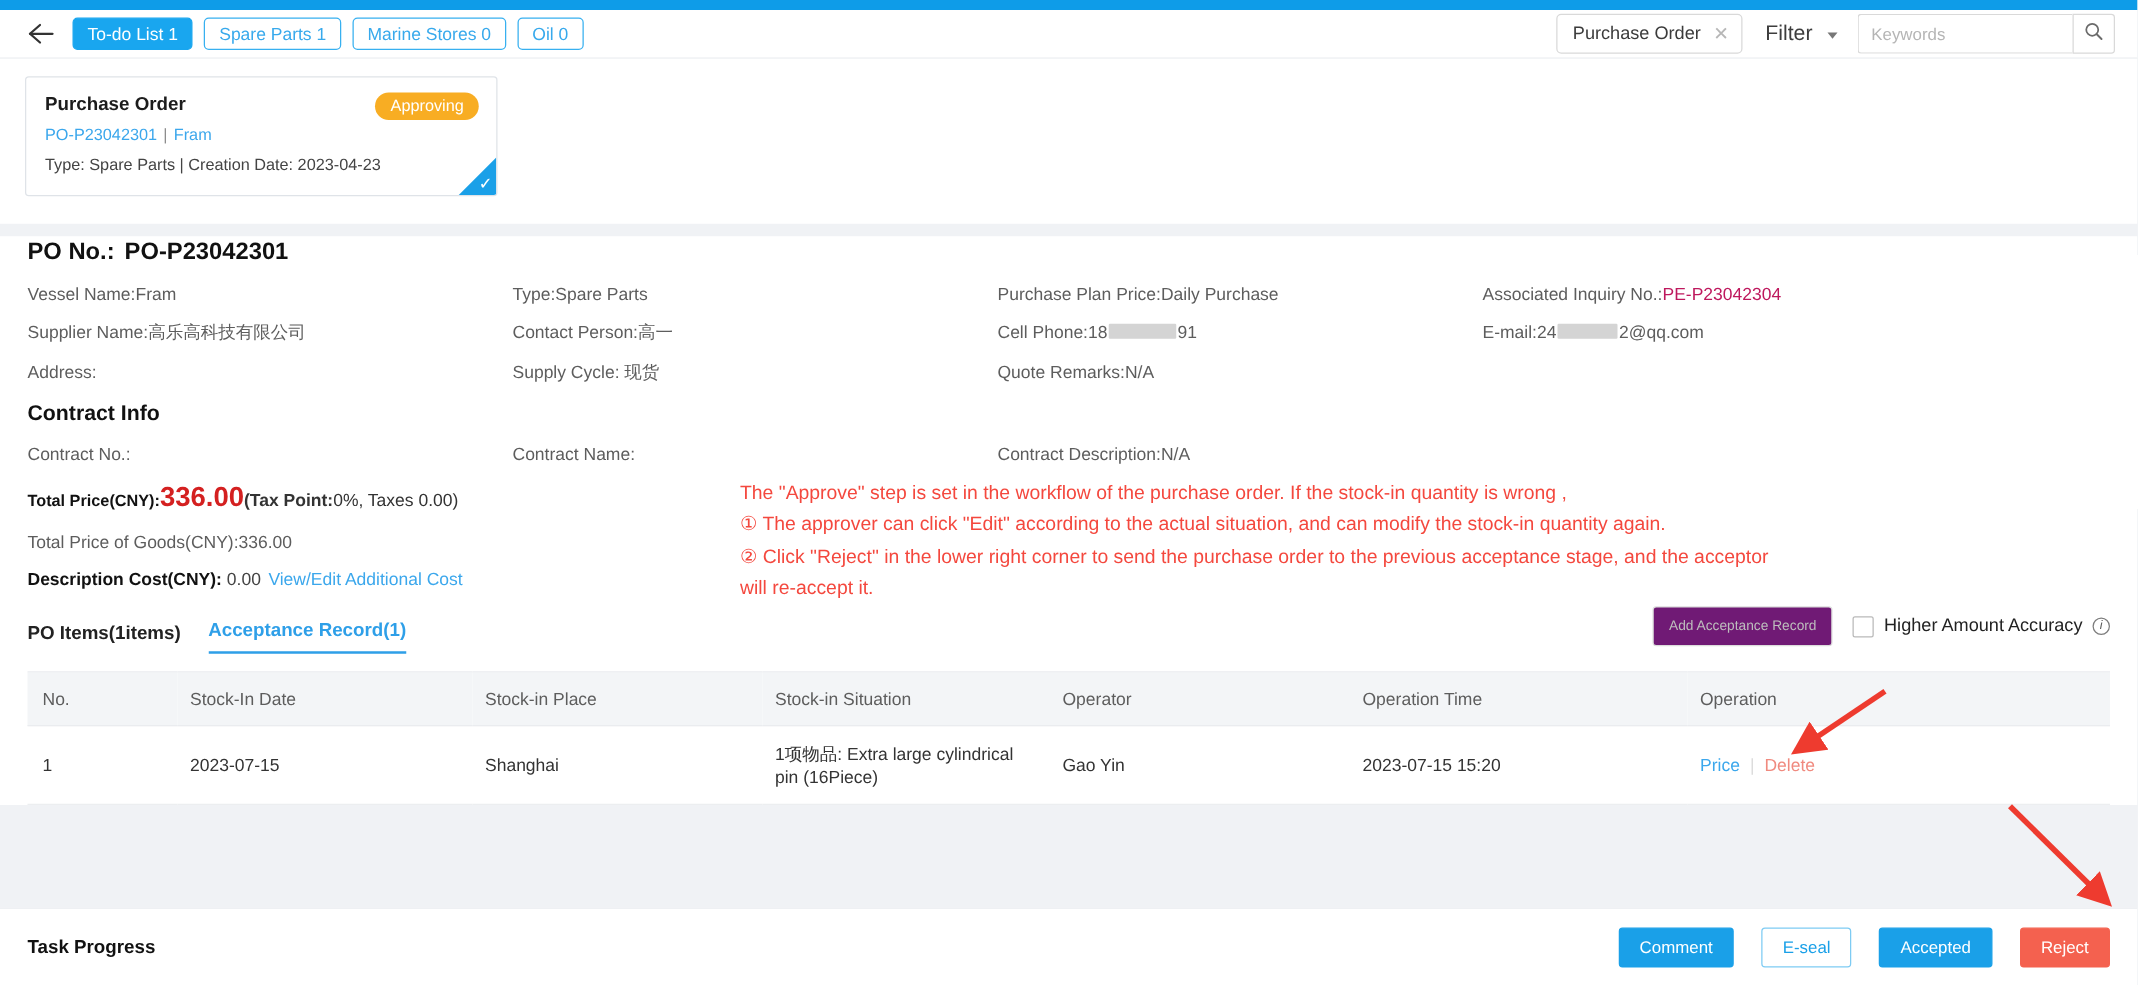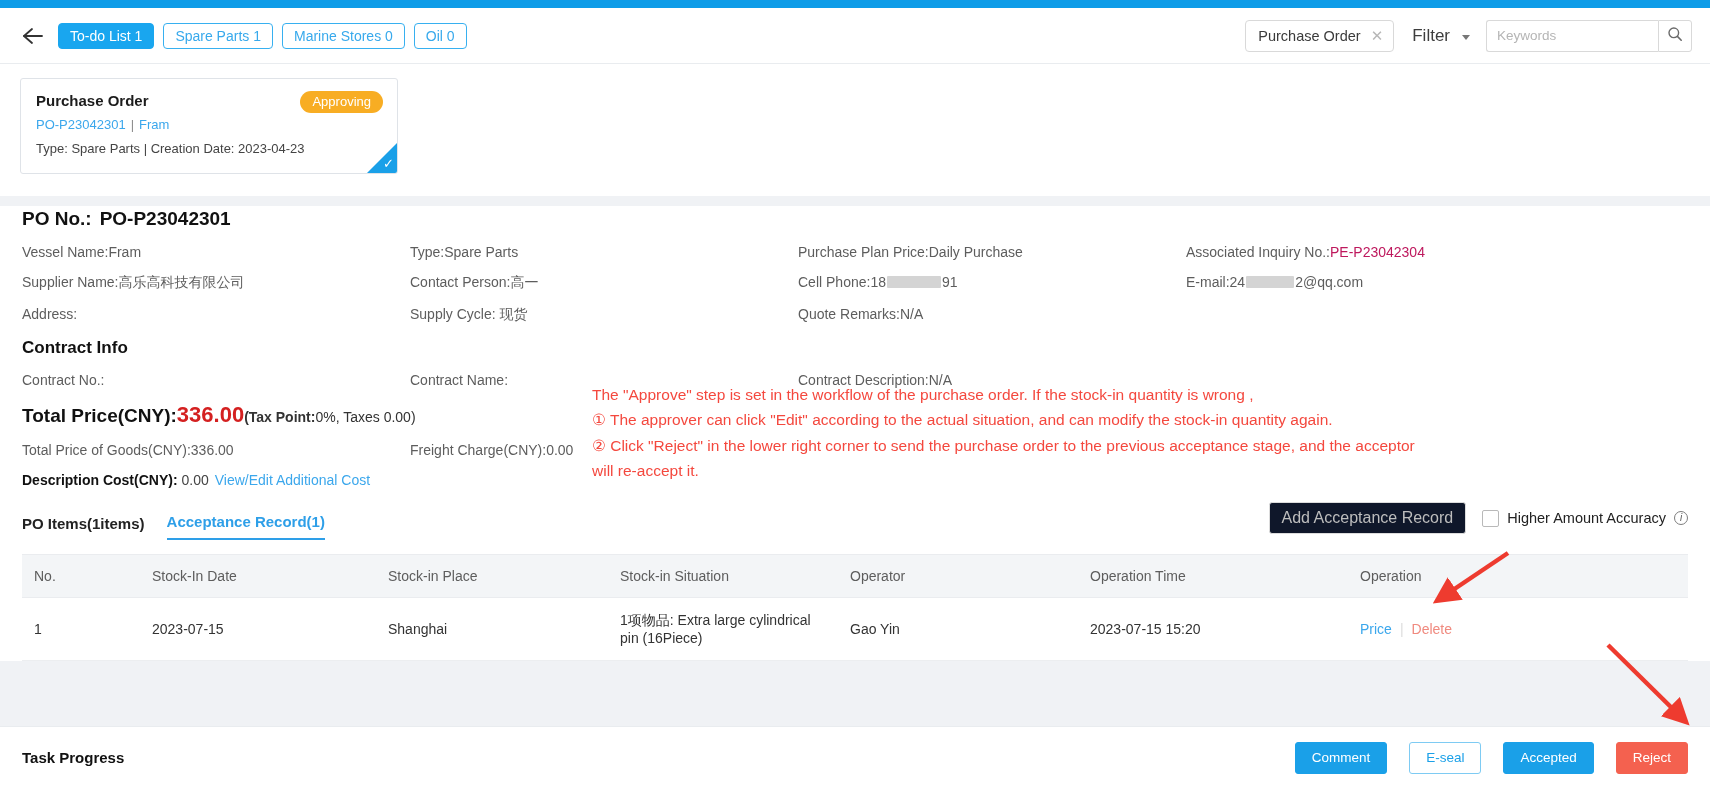--- a/index.html
+++ b/index.html
@@ -9,21 +9,21 @@
     font-family: "Liberation Sans", sans-serif;
     overflow: hidden;
   }
   .page { position: relative; width: 1710px; height: 788px; background: #f0f2f5; }
 
   
   .top-strip { height: 8px; background: #0e9ce8; width: 100%; }
 
   
   .header {
-    height: 56px; background: #ffffff;
+    height: 39px; background: #ffffff;
     display: flex; align-items: center;
     padding: 0 18px;
     border-bottom: 1px solid #e9ecef;
   }
   .back-arrow {
     width: 30px; height: 30px; flex: 0 0 auto;
     display: flex; align-items: center; justify-content: center;
     color: #333; font-size: 22px; line-height: 1; cursor: pointer;
     margin-right: 10px;
   }
@@ -115,21 +115,21 @@
     border-radius: 1px;
   }
   .redact.sm { width: 48px; }
 
   .section-title {
     font-size: 17px; font-weight: bold; color: #111;
     margin: 4px 0 14px 0;
   }
 
   .total-line { margin: 6px 0 14px 0; display: flex; align-items: baseline; }
-  .total-label { font-size: 19px; font-weight: bold; color: #111; }
+  .total-label { font-size: 13px; font-weight: bold; color: #111; }
   .total-value { font-size: 22px; font-weight: bold; color: #d42020; }
   .total-tax { font-size: 14px; color: #333; }
   .total-tax b { font-weight: bold; }
 
   .addl-line { font-size: 14px; color: #444; margin-bottom: 4px; }
   .addl-line .bold { font-weight: bold; color: #111; }
   .addl-line .lnk { color: #3ba7ec; margin-left: 6px; cursor: pointer; }
 
   
   .annotation {
@@ -145,22 +145,22 @@
   }
   .tab {
     font-size: 15px; font-weight: bold; color: #222;
     padding-bottom: 8px; margin-right: 22px; cursor: pointer;
   }
   .tab.active {
     color: #2e9fe8; border-bottom: 2.5px solid #2e9fe8;
   }
   .tabs-actions { margin-left: auto; display: flex; align-items: center; gap: 16px; padding-bottom: 6px;}
   .btn-outline-muted {
-    height: 32px; border: 1px solid #dcdcdc; background: #0f172a;
-    color: #bdbdbd; font-size: 16px; border-radius: 3px;
+    height: 32px; border: 1px solid #dcdcdc; background: #701a75;
+    color: #bdbdbd; font-size: 11px; border-radius: 3px;
     padding: 0 12px; cursor: not-allowed;
     font-family: "Liberation Sans", sans-serif;
   }
   .check-wrap { display: flex; align-items: center; gap: 8px; font-size: 14.5px; color: #222; cursor: pointer;}
   .checkbox {
     width: 17px; height: 17px; border: 1px solid #b9b9b9; border-radius: 2px; background: #fff;
   }
   .info-circle {
     width: 14px; height: 14px; border: 1px solid #7d7d7d; border-radius: 50%;
     font-size: 10px; color: #5a5a5a; display: inline-flex; align-items: center;
@@ -341,21 +341,20 @@
     </div>
 
     <div class="total-line">
       <span class="total-label">Total Price(CNY):</span>
         <span class="total-value">336.00</span>
         <span class="total-tax"><b>(Tax Point:</b><span>0%, Taxes 0.00)</span></span>
     </div>
 
     <div class="grid-row">
       <div class="col c1">Total Price of Goods(CNY):336.00</div>
-      <div class="col c2">Freight Charge(CNY):0.00</div>
     </div>
 
     <div class="addl-line">
       <span class="bold">Description Cost(CNY):</span>
       <span>0.00</span><span class="lnk">View/Edit Additional Cost</span>
     </div>
 
     <div class="tabs-row">
       <div class="tab">
         <span>PO Items(1items)</span>

